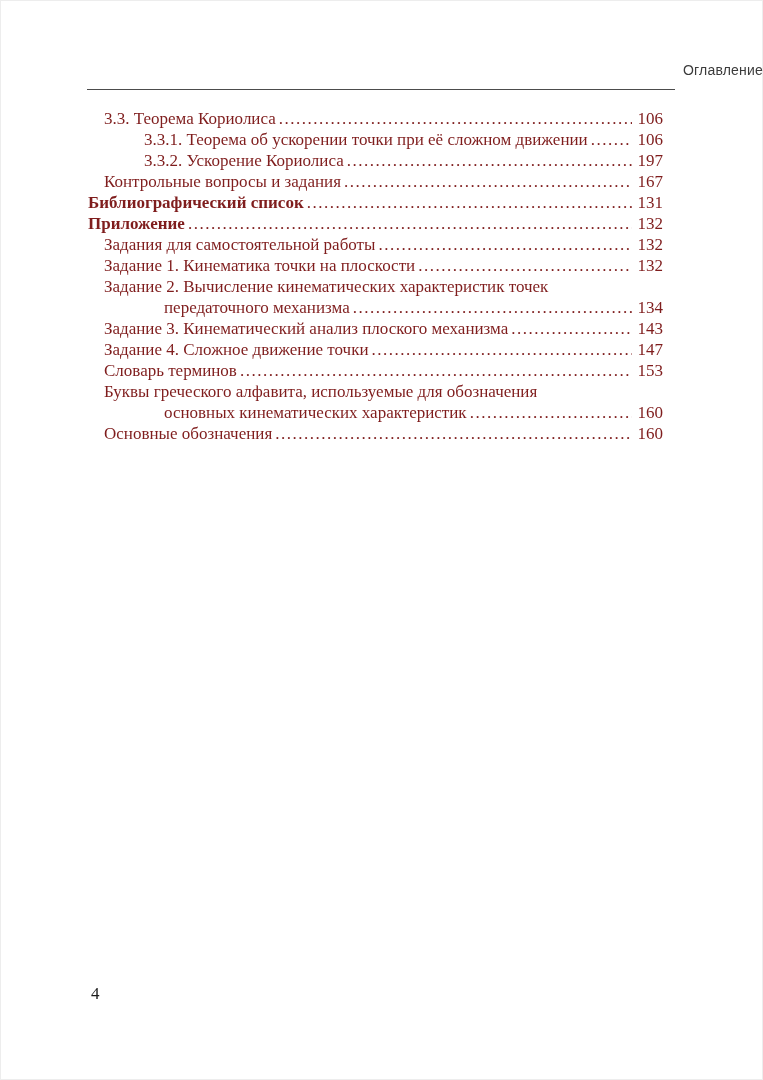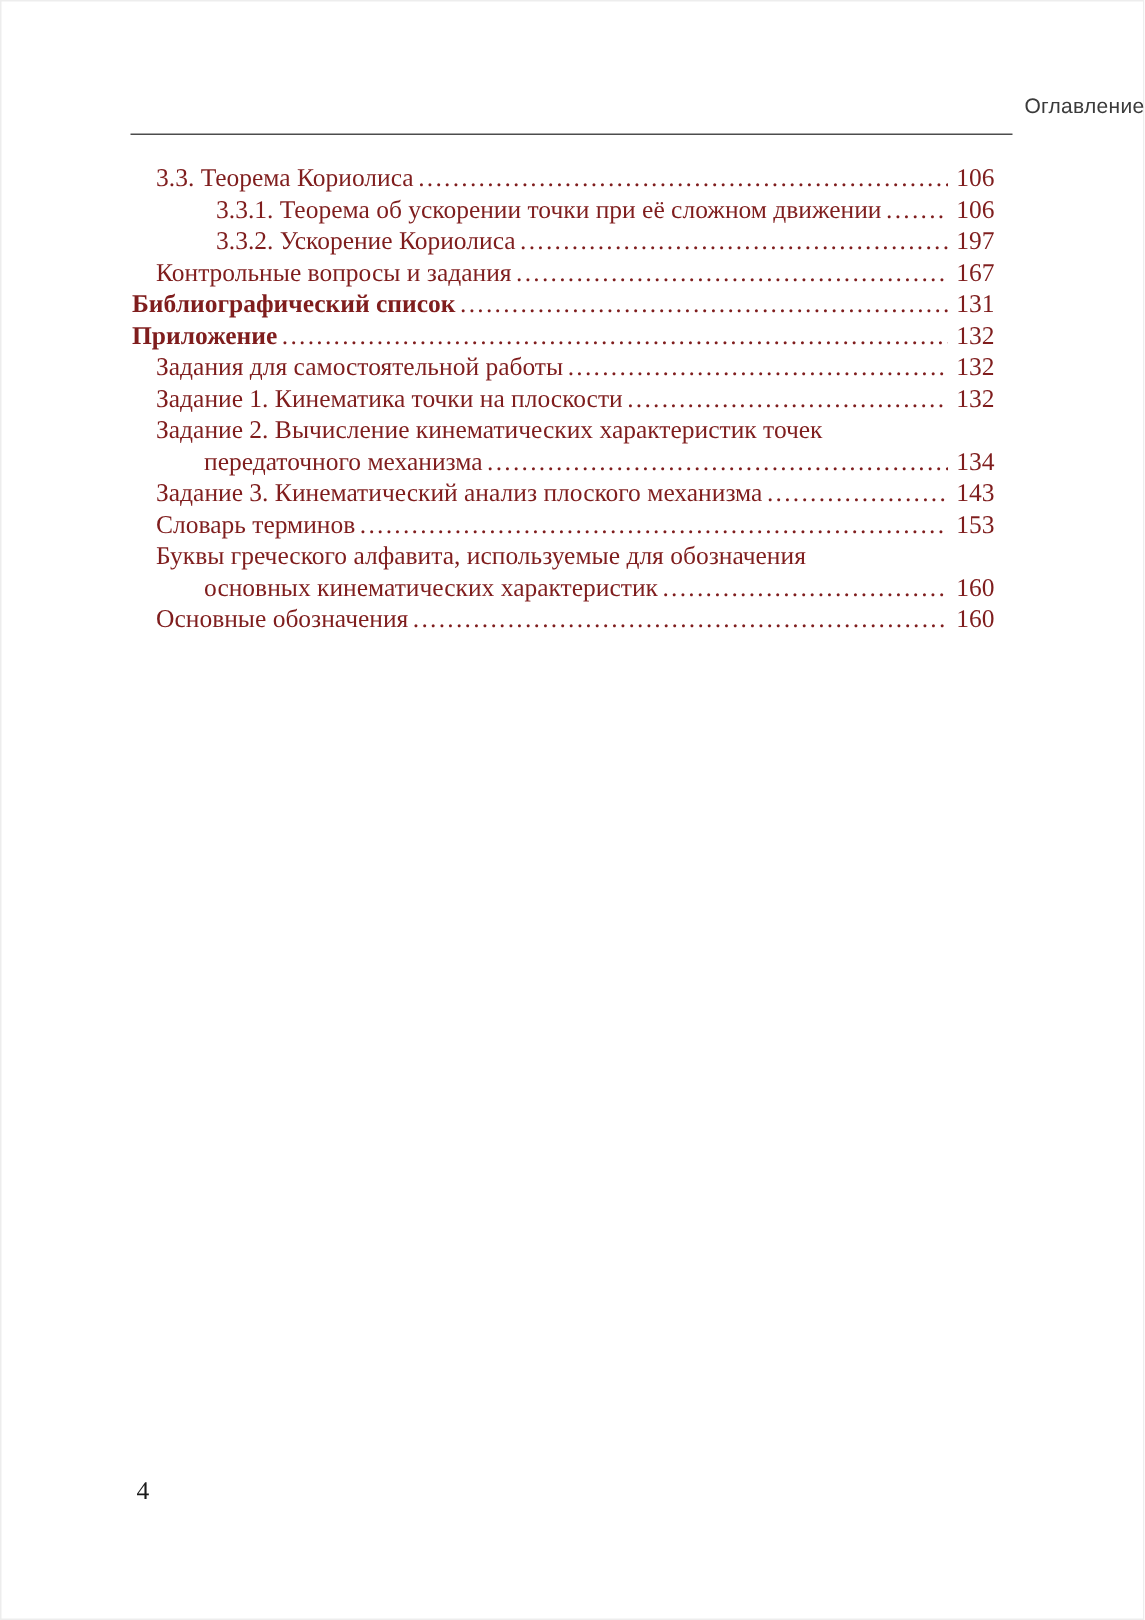--- a/index.html
+++ b/index.html
@@ -49,21 +49,21 @@
   .toc-row {
     display: flex;
     align-items: baseline;
   }
   .toc-row.gap-before {
     margin-top: 9px;
   }
   .toc-row.lvl-0 { margin-left: 0; }
   .toc-row.lvl-1 { margin-left: 16px; }
   .toc-row.lvl-2 { margin-left: 56px; }
-  .toc-row.lvl-3 { margin-left: 48px; }
+  .toc-row.lvl-3 { margin-left: 76px; }
   .toc-label {
     flex: 0 0 auto;
     white-space: nowrap;
   }
   .toc-row.bold .toc-label {
     font-weight: bold;
   }
   .toc-dots {
     flex: 1 1 auto;
     overflow: hidden;
@@ -146,20 +146,25 @@
     <span class="toc-label">передаточного механизма</span>
     <span class="toc-dots"></span>
     <span class="toc-page">134</span>
   </div>
       <div class="toc-row lvl-1">
     <span class="toc-label">Задание 3. Кинематический анализ плоского механизма</span>
     <span class="toc-dots"></span>
     <span class="toc-page">143</span>
   </div>
       <div class="toc-row lvl-1">
+    <span class="toc-label">Задание 4. Сложное движение точки</span>
+    <span class="toc-dots"></span>
+    <span class="toc-page">147</span>
+  </div>
+      <div class="toc-row lvl-1">
     <span class="toc-label">Словарь терминов</span>
     <span class="toc-dots"></span>
     <span class="toc-page">153</span>
   </div>
       <div class="toc-row lvl-1 no-page">
     <span class="toc-label">Буквы греческого алфавита, используемые для обозначения</span>
 
   </div>
       <div class="toc-row lvl-3">
     <span class="toc-label">основных кинематических характеристик</span>

